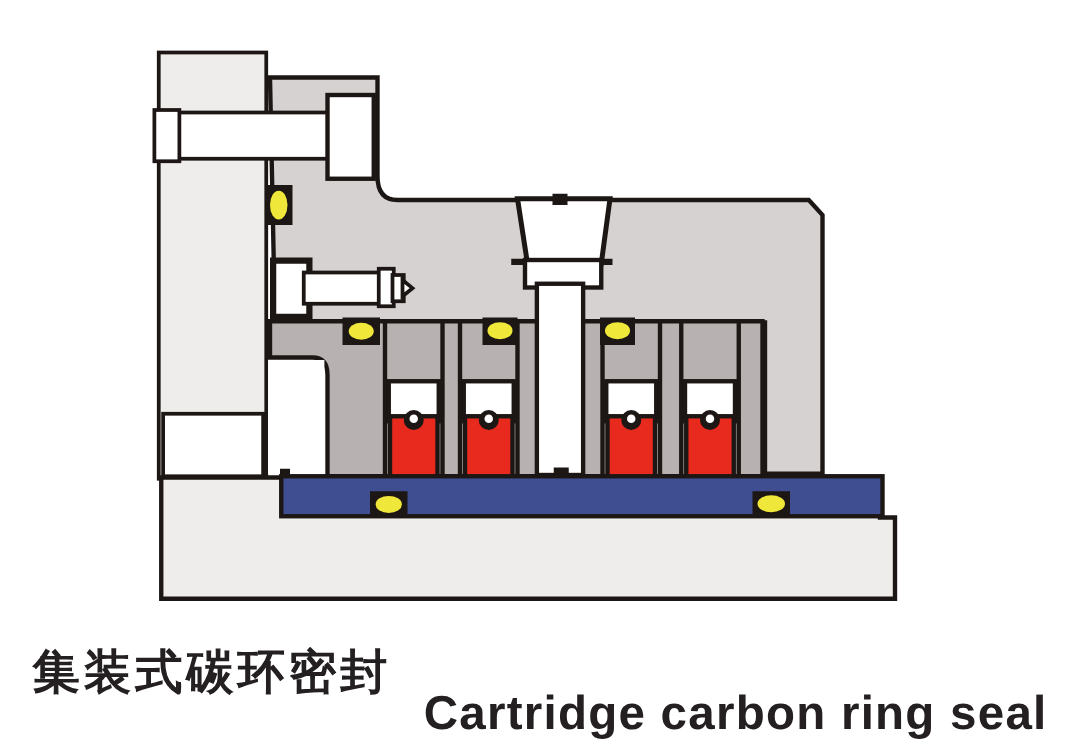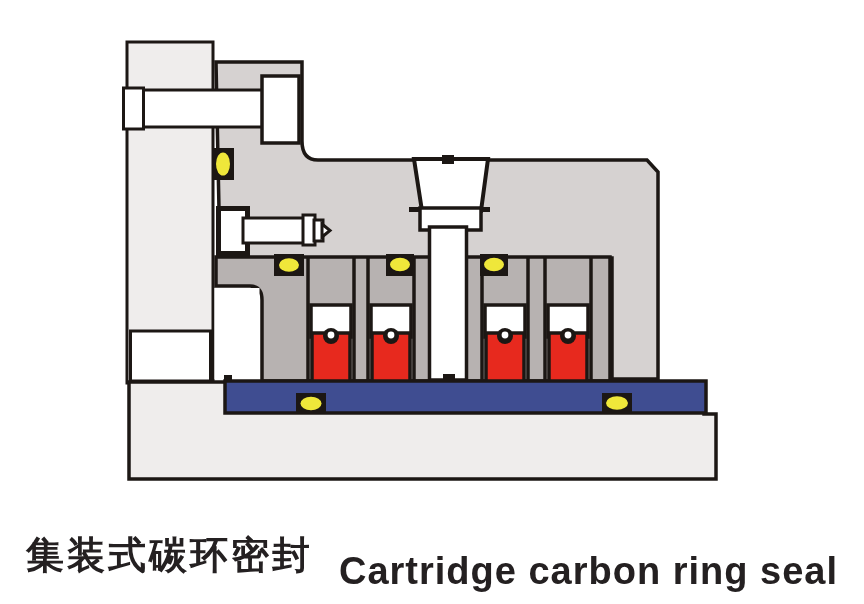--- a/index.html
+++ b/index.html
@@ -9,21 +9,21 @@
   
   .f-light{fill:var(--body_light)} .f-mid{fill:var(--body_mid)} .f-dark{fill:var(--body_dark)}
   .f-white{fill:var(--cavity_white)} .f-red{fill:var(--carbon_ring_red)}
   .f-yellow{fill:var(--o_ring_yellow)} .f-blue{fill:var(--sleeve_blue)} .f-black{fill:var(--outline)}
   .sn{stroke:none}
   .s3{stroke:var(--outline);stroke-width:3;stroke-linejoin:miter}
   .s35{stroke:var(--outline);stroke-width:3.5;stroke-linejoin:miter}
   .s4{stroke:var(--outline);stroke-width:4;stroke-linejoin:miter}
   .sl{stroke:var(--outline);stroke-width:3.5;stroke-linecap:butt}
   #caption{position:absolute;left:0;top:516px;width:100%;
-           display:flex;justify-content:center;align-items:center;gap:26px;
+           display:flex;justify-content:center;align-items:flex-start;gap:26px;
            color:var(--caption_text);font-weight:bold;font-size:38px;line-height:1.2;}
   #caption .zh{letter-spacing:3px;}
   #caption .en{letter-spacing:1px;margin-top:33px;}
 </style>
 </head>
 <body style="background: rgb(255, 255, 255);">
 
 <div id="stage">
 
   <svg id="drawing" width="864" height="500" viewBox="0 0 864 500" role="img">

